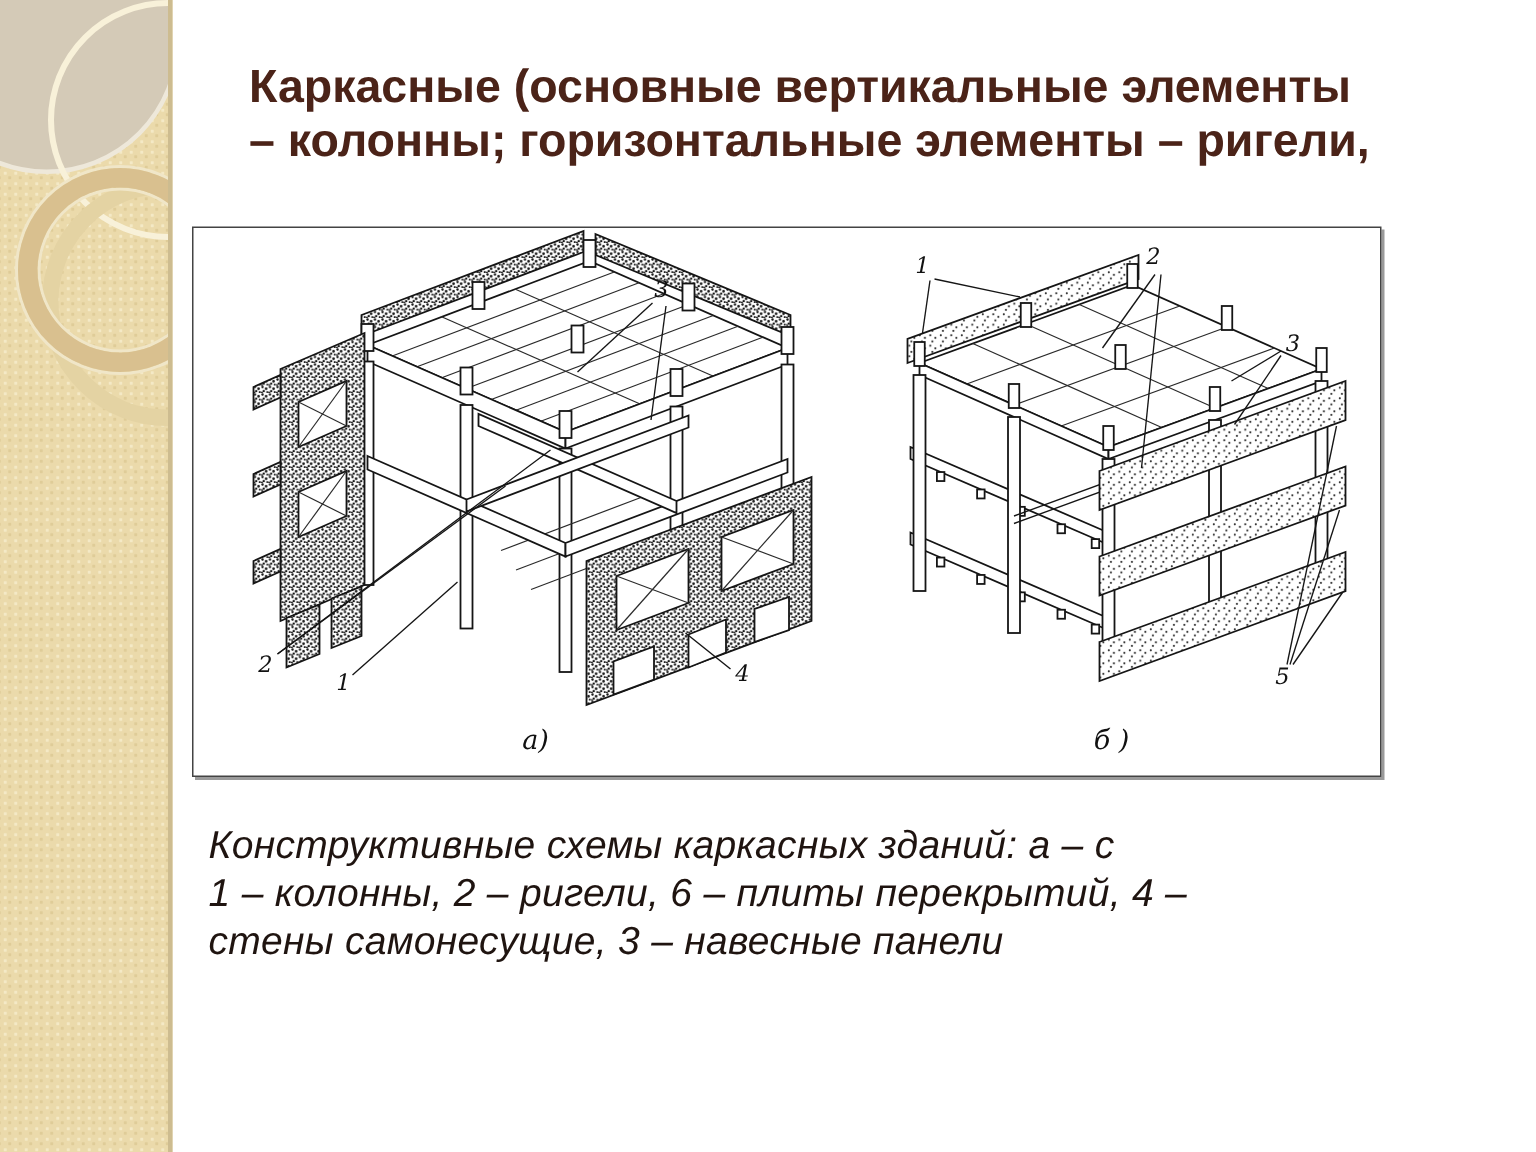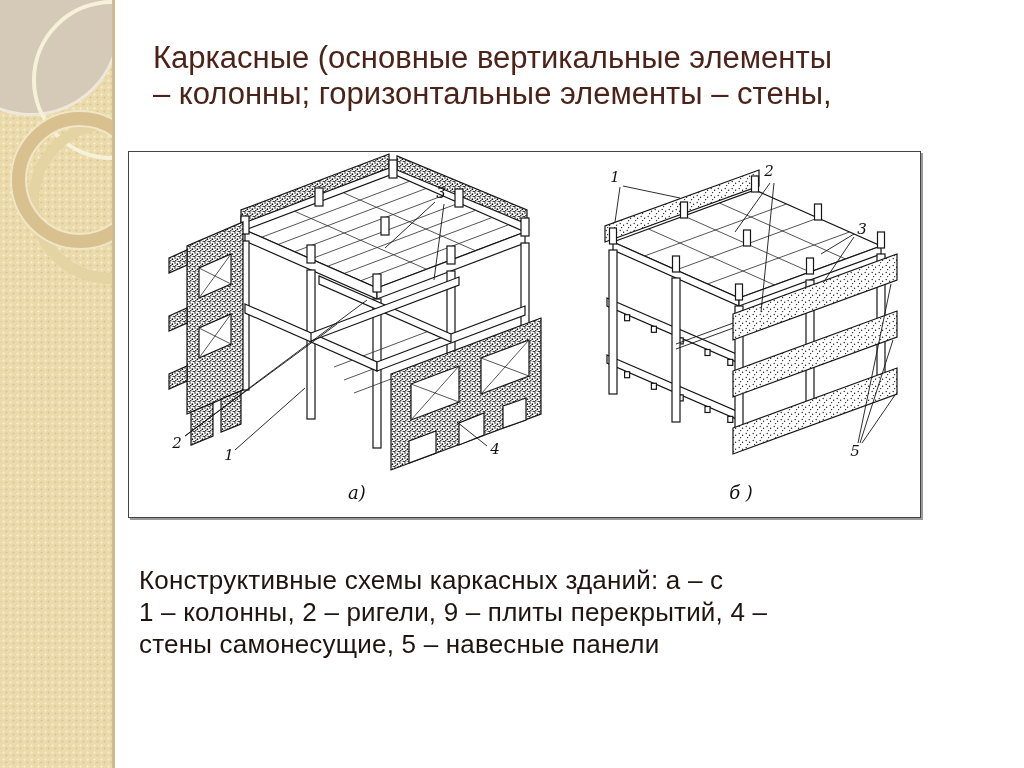--- a/index.html
+++ b/index.html
@@ -16,31 +16,31 @@
   .sidebar .circle-gray{position:absolute;left:-58px;top:-62px;width:172px;height:172px;
     border-radius:50%;background:#d4cab7;border:3px solid #eee8da;}
   .sidebar .ring-thin{position:absolute;left:32px;top:0px;width:152px;height:152px;
     border-radius:50%;border:4px solid #f8f1d9;}
   .sidebar .ring-faint{position:absolute;left:28px;top:118px;width:144px;height:144px;
     border-radius:50%;border:11px solid #e4d3a3;}
   .sidebar .ring-thick{position:absolute;left:12px;top:112px;width:110px;height:110px;
     border-radius:50%;border:13px solid #d9c08f;box-shadow:0 0 0 2px #f0e6c8, inset 0 0 0 2px #f0e6c8;}
 
   
-  .title{position:absolute;left:153px;top:40px;width:846px;color:#4b2318;
-    font-size:31px;line-height:36px;font-weight:400;letter-spacing:0px;}
+  .title{position:absolute;left:166px;top:40px;width:846px;color:#4b2318;
+    font-size:31px;line-height:36px;font-weight:700;letter-spacing:0px;}
 
   
   .figure-frame{position:absolute;left:128px;top:151px;width:791px;height:365px;
     background:#ffffff;border:1px solid #434343;box-shadow:2px 2px 0 #9a9a9a;}
   .figure-frame svg{display:block;width:100%;height:100%;}
 
   
   .caption{position:absolute;left:139px;top:547px;width:800px;color:#1f1410;
-    font-size:26px;line-height:32px;font-weight:500;letter-spacing:0.2px;margin-top:17px;}
+    font-size:26px;line-height:32px;font-style:italic;font-weight:500;letter-spacing:0.2px;}
 
   .dline{stroke:#151515;stroke-width:1.2;fill:#ffffff;}
   .thin{stroke:#2a2a2a;stroke-width:0.8;fill:none;}
   .leader{stroke:#151515;stroke-width:0.9;fill:none;}
   .lab{font-family:"DejaVu Serif",serif;font-style:italic;font-size:15px;fill:#111;}
   .subcap{font-family:"DejaVu Serif",serif;font-style:italic;font-size:18px;fill:#111;}
 </style>
 </head>
 <body>
 
@@ -48,21 +48,21 @@
 
   <div class="sidebar">
     <div class="circle-gray"></div>
     <div class="ring-thin"></div>
     <div class="ring-faint"></div>
     <div class="ring-thick"></div>
   </div>
 
   <div class="title">
     <div>Каркасные (основные вертикальные элементы</div>
-    <div>– колонны; горизонтальные элементы – стены,</div>
+    <div>– колонны; горизонтальные элементы – ригели,</div>
   </div>
 
   <div class="figure-frame">
     <svg viewBox="0 0 791 365">
       <defs>
         <pattern id="sd" width="5" height="5" patternUnits="userSpaceOnUse">
           <rect width="5" height="5" fill="#ffffff"></rect>
           <circle cx="1" cy="1" r="0.8" fill="#141414"></circle>
           <circle cx="3.4" cy="2.2" r="0.9" fill="#141414"></circle>
           <circle cx="1.8" cy="3.8" r="0.8" fill="#141414"></circle>
@@ -247,17 +247,17 @@
         <line class="leader" x1="733" y1="291" x2="766" y2="243"></line>
         <text class="lab" x="726" y="304" text-anchor="middle">5</text>
 
         <text class="subcap" x="612" y="347" text-anchor="middle">б )</text>
       </g>
     </svg>
   </div>
 
   <div class="caption">
     <div>Конструктивные схемы каркасных зданий: а – с</div>
-    <div>1 – колонны, 2 – ригели, 9 – плиты перекрытий, 4 –</div>
-    <div>стены самонесущие, 5 – навесные панели</div>
+    <div>1 – колонны, 2 – ригели, 6 – плиты перекрытий, 4 –</div>
+    <div>стены самонесущие, 3 – навесные панели</div>
   </div>
 
 </div>
 
 </body></html>

